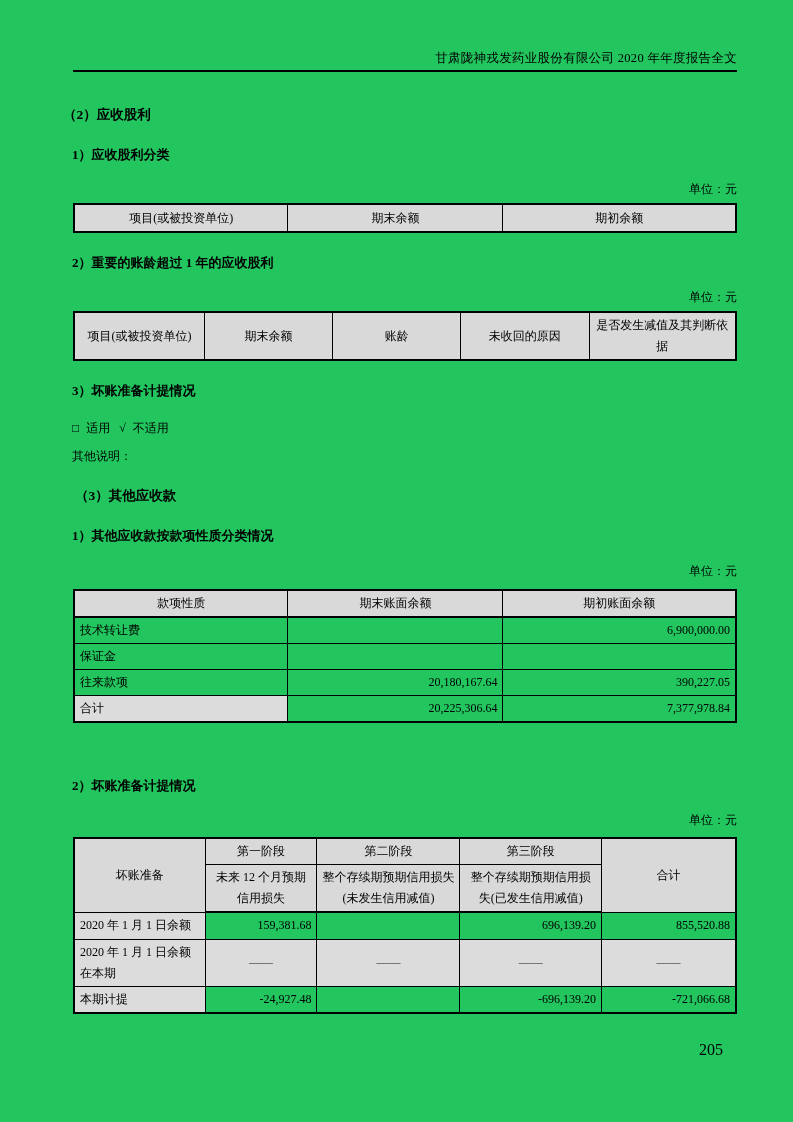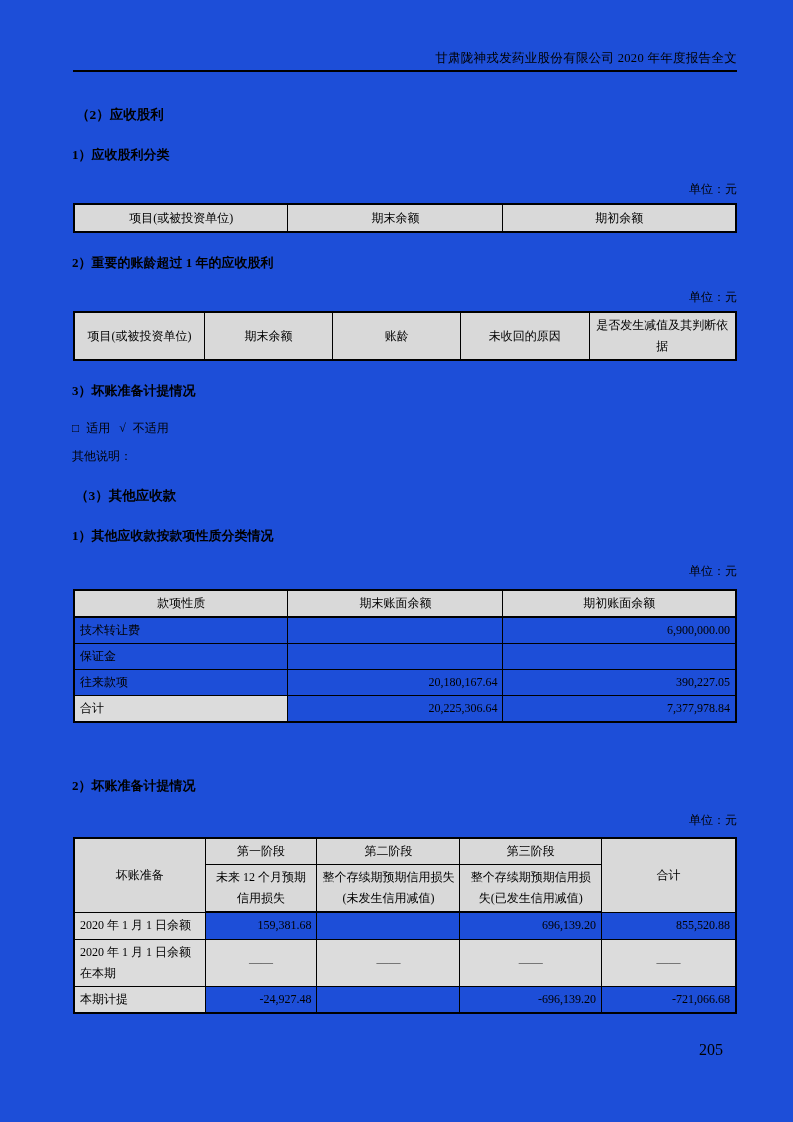--- a/index.html
+++ b/index.html
@@ -1,17 +1,17 @@
 <!DOCTYPE html>
 <html><head>
 <meta charset="utf-8">
 <style>
   html,body{margin:0;padding:0;background:#ffffff;}
   .page{
-    position:relative;width:793px;height:1122px;background:#1d4ed8;
+    position:relative;width:793px;height:1122px;background:#22c55e;
     font-family:"Liberation Serif","DejaVu Serif",serif;color:#000;overflow:hidden;
   }
   .abs{position:absolute;}
   .doc-header{top:50px;right:56px;font-size:12.5px;letter-spacing:0.3px;}
   .rule{top:70px;left:73px;width:664px;height:2px;background:#000;}
   .hd1{font-weight:bold;font-size:13.5px;}
   .hd2{font-weight:bold;font-size:13px;}
   .unit{font-size:12px;right:56px;}
   .plain{font-size:12px;}
   .pgnum{font-size:16px;}
@@ -29,21 +29,21 @@
   .cbx{display:inline-block;margin-right:4px;}
 </style>
 </head>
 <body>
 
 <div class="page">
 
   <div class="abs doc-header">甘肃陇神戎发药业股份有限公司 2020 年年度报告全文</div>
   <div class="abs rule"></div>
 
-  <div class="abs hd1" style="top:106px;left:76px;">（2）应收股利</div>
+  <div class="abs hd1" style="top:106px;left:63px;">（2）应收股利</div>
   <div class="abs hd2" style="top:146px;left:72px;">1）应收股利分类</div>
 
   <div class="abs unit" style="top:181px;">单位：元</div>
 
   <table class="t abs" style="top:203px;left:73px;">
     <colgroup>
         <col style="width:32.3%">
         <col style="width:32.5%">
         <col style="width:35.2%">
       </colgroup>

